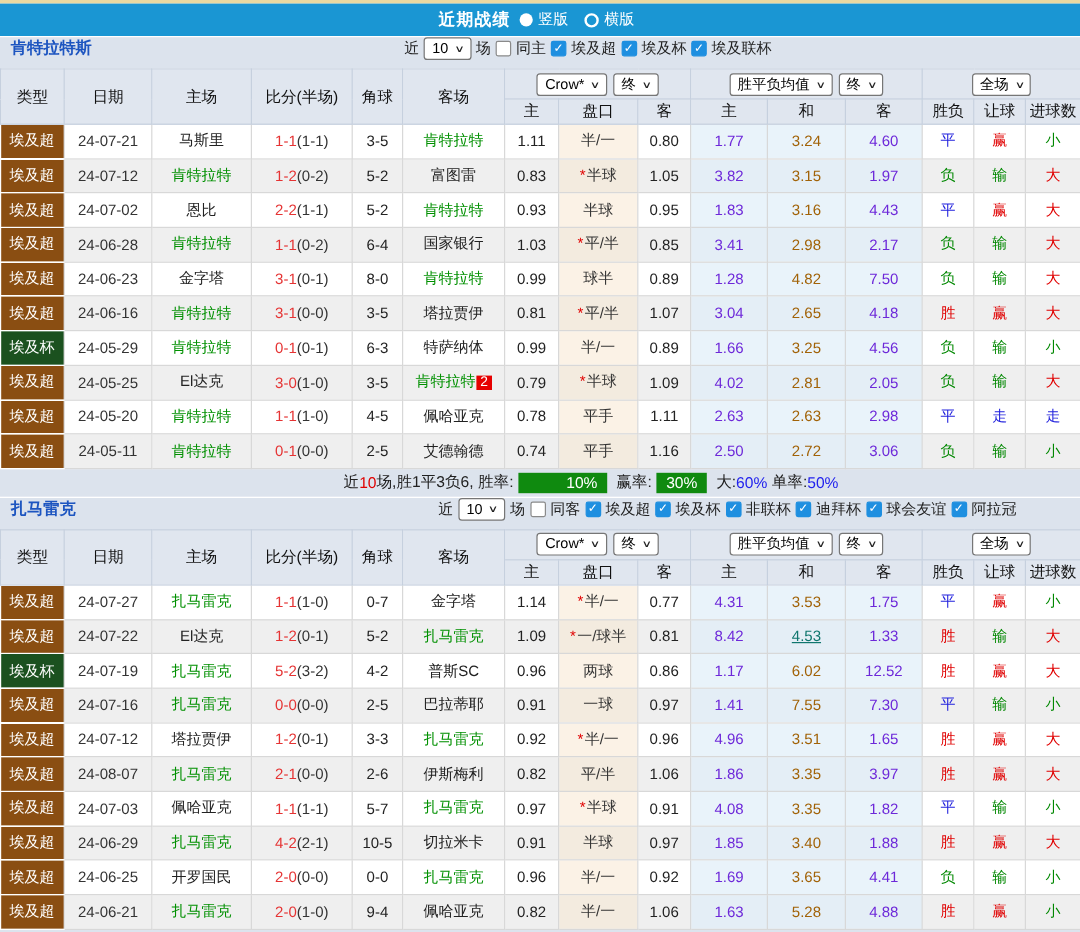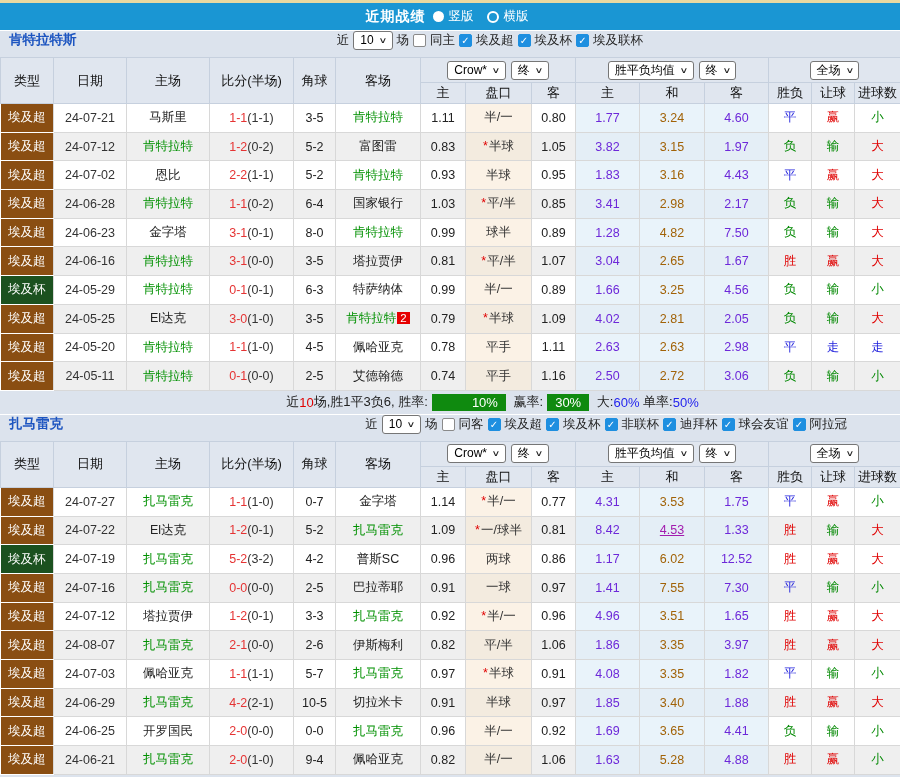--- a/index.html
+++ b/index.html
@@ -33,21 +33,21 @@
   tbody tr:nth-child(even) td.c-hcap{background:#f3ebdf;}
   td.c-euro{background:#e9f3fa;}
   tbody tr:nth-child(even) td.c-euro{background:#e4eef6;}
   .sc-main{color:#e53333;}
   .sc-half{color:#333;}
   .hl{color:#009000;}
   .badge2{background:#e60000;color:#fff;padding:0 3px;margin-left:1px;font-size:11.5px;}
   .star{color:#e00000;margin-right:1px;}
   .euro-mid{color:#a16207;}
   .euro-side{color:#6d28d9;}
-  .orange{color:#a21caf;text-decoration:underline;}
+  .orange{color:#0f766e;text-decoration:underline;}
   .summary{display:flex;align-items:center;justify-content:center;font-size:13px;color:#222;padding-left:85px;white-space:nowrap;}
   .sec-0 .summary{height:23px;}
   .sec-1 .summary{height:27px;}
   .sum-red{color:#e00000;}
   .sum-blue{color:#2222ee;}
   .sum-badge{background:#0f8a0f;color:#fff;padding:1px 8px;margin:0 4px;}
 </style>
 </head>
 <body>
 
@@ -243,21 +243,21 @@
           <td class="c-date">24-06-16</td>
           <td class="c-team"><span class="hl">肯特拉特</span></td>
           <td class="c-score"><span class="sc-main">3-1</span><span class="sc-half">(0-0)</span></td>
           <td class="c-corner">3-5</td>
           <td class="c-team"><span>塔拉贾伊</span></td>
           <td class="c-odds">0.81</td>
           <td class="c-hcap"><span class="star">*</span><span>平/半</span></td>
           <td class="c-odds">1.07</td>
           <td class="c-euro euro-side">3.04</td>
           <td class="c-euro"><span class="euro-mid">2.65</span></td>
-          <td class="c-euro euro-side">1.67</td>
+          <td class="c-euro euro-side">4.18</td>
           <td class="c-res"><span style="color: rgb(224, 0, 0);">胜</span></td>
           <td class="c-res"><span style="color: rgb(224, 0, 0);">赢</span></td>
           <td class="c-res"><span style="color: rgb(224, 0, 0);">大</span></td>
         </tr>
         <tr>
           <td class="c-type" style="background: rgb(27, 81, 31);">埃及杯</td>
           <td class="c-date">24-05-29</td>
           <td class="c-team"><span class="hl">肯特拉特</span></td>
           <td class="c-score"><span class="sc-main">0-1</span><span class="sc-half">(0-1)</span></td>
           <td class="c-corner">6-3</td>

